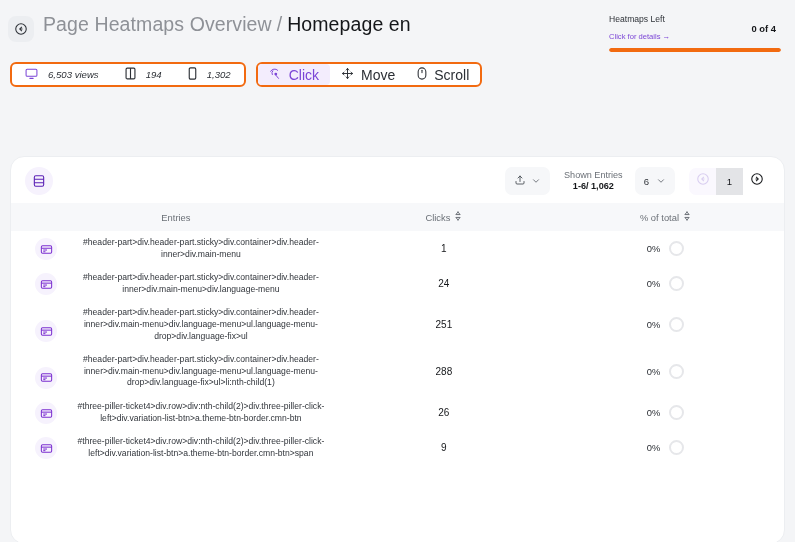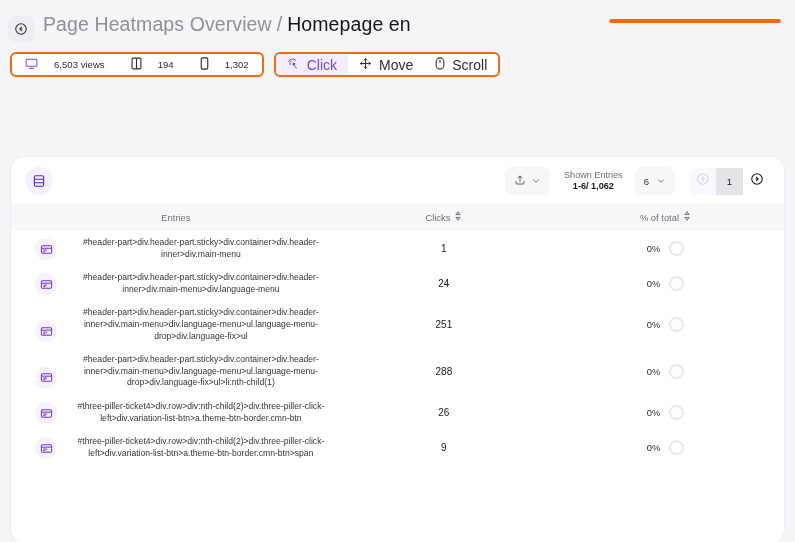--- a/index.html
+++ b/index.html
@@ -41,21 +41,21 @@
     content: ""; position: absolute; left: -9px; right: -9px; bottom: 0;
     height: 2.6px; background: #f26a10; border-radius: 2px;
   }
 
   
   .strip-row { display: flex; gap: 10px; padding: 10px 0 0 10px; align-items: stretch; }
   .strip {
     border: 2px solid #f26a10; border-radius: 6px; background: #fff;
     display: flex; align-items: center; height: 25px;
   }
-  .strip-item { display: flex; align-items: center; gap: 16px; padding: 0 13px; height: 100%; }
+  .strip-item { display: flex; align-items: center; gap: 10px; padding: 0 13px; height: 100%; font-style: italic; }
   .strip-item .st-text { font-size: 9.6px; color: #2b2f35; white-space: nowrap; }
 
   .seg { display: flex; align-items: center; gap: 7px; padding: 0 11px; height: 100%; cursor: pointer; border-radius: 4px; }
   .seg .sg-text { font-size: 14px; color: #2b2f35; white-space: nowrap; }
   .seg.active { background: #f3edfd; }
   .seg.active .sg-text { color: #7b45d6; }
 
   
   .card {
     position: absolute; left: 10px; top: 156px; width: 775px; height: 388px;
@@ -131,20 +131,27 @@
       </span>
     </div>
 
     <div class="title-wrap">
       <span class="title-muted">Page Heatmaps Overview</span>
       <span class="title-sep">/</span>
       <span class="title-strong">Homepage en</span>
     </div>
 
     <div class="quota">
+      <div class="quota-row">
+        <div>
+          <div class="quota-label">Heatmaps Left</div>
+          <div class="quota-link">Click for details →</div>
+        </div>
+        <div class="quota-count">0 of 4</div>
+      </div>
       <div class="quota-bar">
         <div class="quota-fill" id="quota-fill" style="width: 100%; background: rgb(242, 106, 16);"></div>
       </div>
     </div>
   </div>
 
 
   <div class="strip-row">
 
     <div class="strip">

